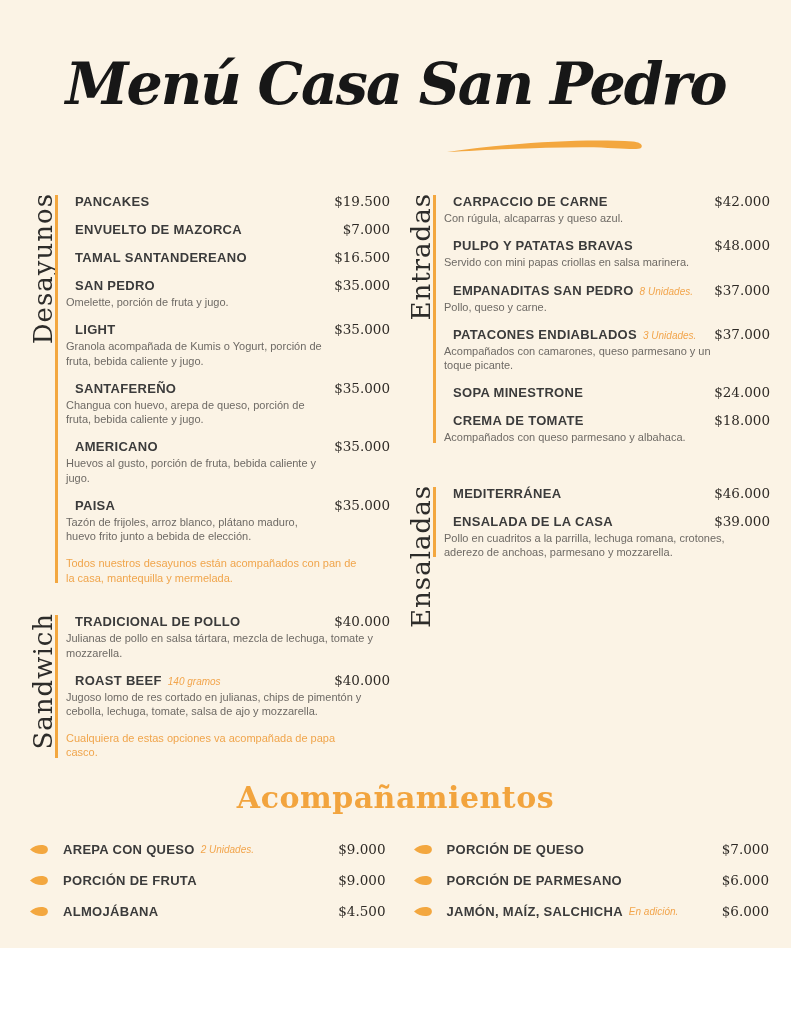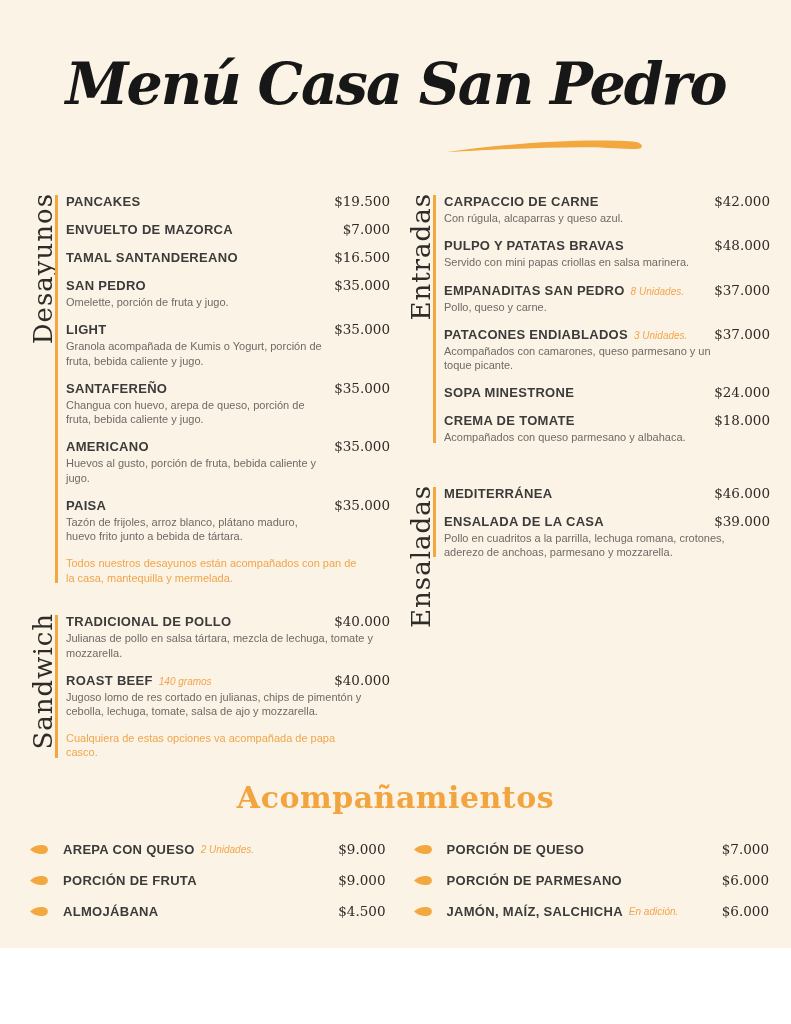--- a/index.html
+++ b/index.html
@@ -31,21 +31,21 @@
   .v-label {
     position:absolute; left:0; top:0;
     writing-mode:vertical-rl; transform:rotate(180deg);
     font-family:"DejaVu Serif", serif;
     font-size:26px; color:#2d2c2a; letter-spacing:1px;
     line-height:1;
   }
   .bar { position:absolute; left:25px; top:2px; bottom:2px; width:3px; background:#F3A73F; }
 
   .item { margin-bottom:12px; }
-  .item-head { display:flex; align-items:baseline; }
+  .item-head { display:flex; align-items:baseline;margin-left:9px; }
   .item-name {
     font-weight:bold; font-size:13px; color:#3b3b3b; letter-spacing:0.3px;
   }
   .item-tag {
     font-style:italic; font-size:10px; color:#F2A54C; margin-left:6px;
   }
   .item-tag:empty { display:none; }
   .item-price {
     margin-left:auto;
     font-family:"DejaVu Serif", serif;
@@ -164,21 +164,21 @@
           <span class="item-price">$35.000</span>
         </div>
         <div class="item-desc">Huevos al gusto, porción de fruta, bebida caliente y jugo.</div>
       </div>
       <div class="item">
         <div class="item-head">
           <span class="item-name">PAISA</span>
 
           <span class="item-price">$35.000</span>
         </div>
-        <div class="item-desc">Tazón de frijoles, arroz blanco, plátano maduro, huevo frito junto a bebida de tártara.</div>
+        <div class="item-desc">Tazón de frijoles, arroz blanco, plátano maduro, huevo frito junto a bebida de elección.</div>
       </div>
 
       <div class="section-note">Todos nuestros desayunos están acompañados con pan de la casa, mantequilla y mermelada.</div>
     </div>
 
     <div class="section sandwich-sec">
       <div class="v-label">Sandwich</div>
       <div class="bar"></div>
 
       <div class="item">

